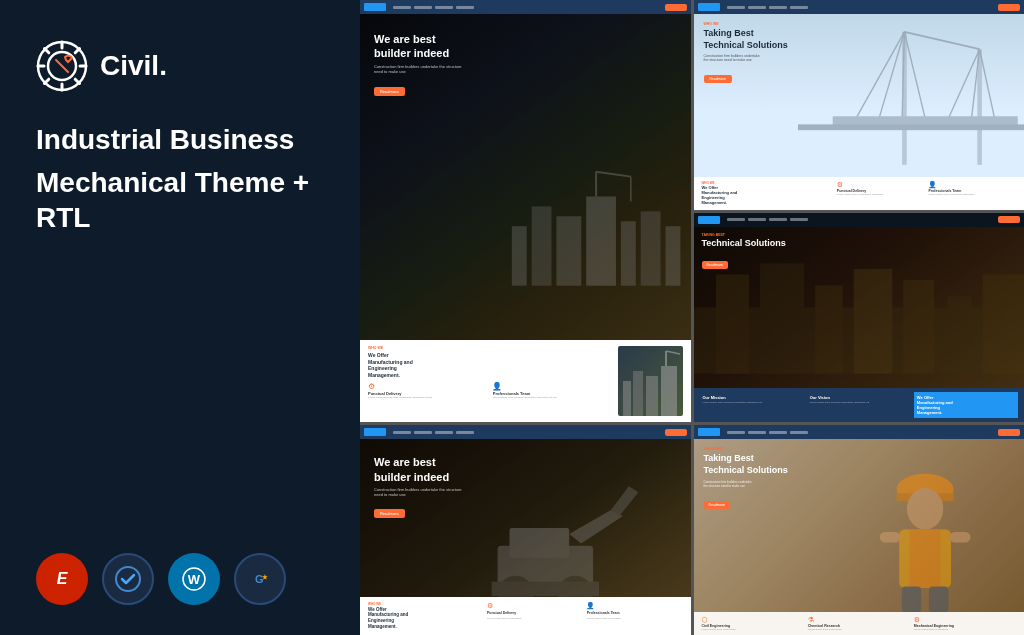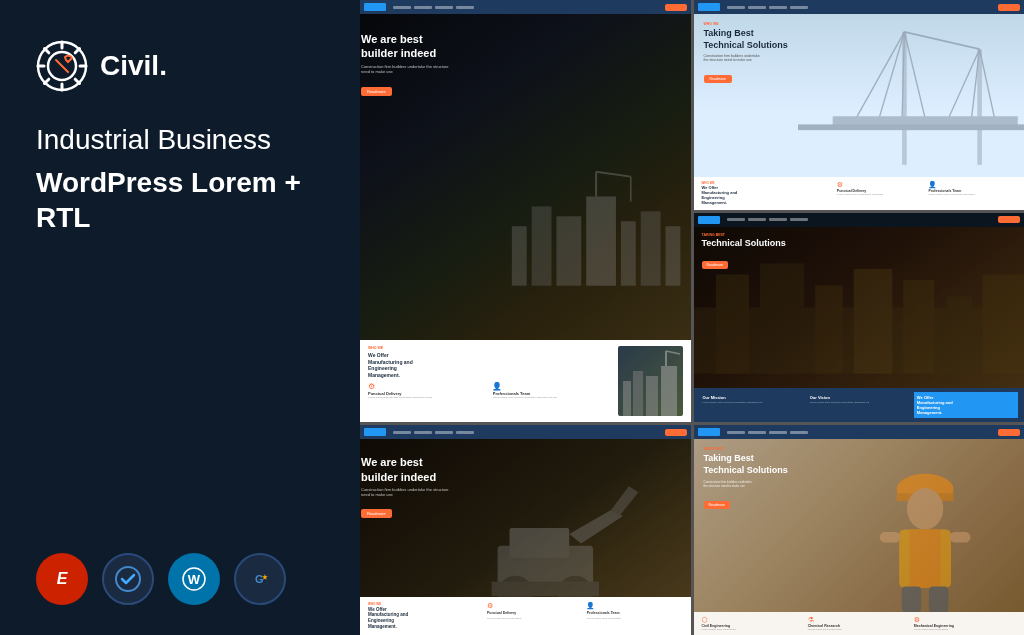--- a/index.html
+++ b/index.html
@@ -36,21 +36,21 @@
       align-items: center;
       justify-content: center;
     }
     .logo-text {
       font-size: 28px;
       font-weight: 700;
       color: #fff;
     }
     .tagline {
       font-size: 28px;
-      font-weight: 400;
+      font-weight: 700;
       color: #fff;
       line-height: 1.25;
       margin-bottom: 8px;
     }
     .tagline2 {
       font-size: 28px;
       font-weight: 700;
       color: #fff;
       line-height: 1.25;
     }
@@ -119,21 +119,21 @@
       background: linear-gradient(135deg, #1a2a3a 0%, #2a3a4a 40%, #3a4a2a 70%, #5a4a2a 100%);
     }
     .hero-overlay {
       position: absolute;
       inset: 0;
       background: rgba(0,0,0,0.45);
     }
     .hero-content {
       position: relative;
       z-index: 2;
-      padding: 8px 1px;
+      padding: 8px 14px;
     }
     .hero-title {
       font-size: 9px;
       font-weight: 700;
       color: #fff;
       line-height: 1.3;
       margin-bottom: 3px;
     }
     .hero-subtitle {
       font-size: 4px;
@@ -205,21 +205,21 @@
         </g>
 
         <path d="M20 20 L32 32 M29 17 C31 15 35 15.5 36 18 L32 22 L30 20 L29 17Z" stroke="#ff6b35" stroke-width="2" fill="none" stroke-linecap="round"></path>
       </svg>
     </div>
     <div class="logo-text">Civil.</div>
   </div>
 
   <div style="margin-bottom: 8px;">
     <div class="tagline">Industrial Business</div>
-    <div class="tagline2">WordPress Lorem + RTL</div>
+    <div class="tagline2">Mechanical Theme + RTL</div>
   </div>
 
   <div class="icons-row">
 
     <div class="icon-badge elementor" style="background:#cc2200; color:#fff; font-size:16px; font-weight:900; font-style:italic;">E</div>
 
     <div class="icon-badge check" style="background:#1a2a40; border:2px solid #2a4a7a; width:52px; height:52px;">
       <svg width="28" height="28" viewBox="0 0 28 28">
         <circle cx="14" cy="14" r="12" fill="none" stroke="#4488cc" stroke-width="2"></circle>
         <polyline points="8,14 12,18 20,10" stroke="#44aaff" stroke-width="2.5" fill="none" stroke-linecap="round" stroke-linejoin="round"></polyline>

